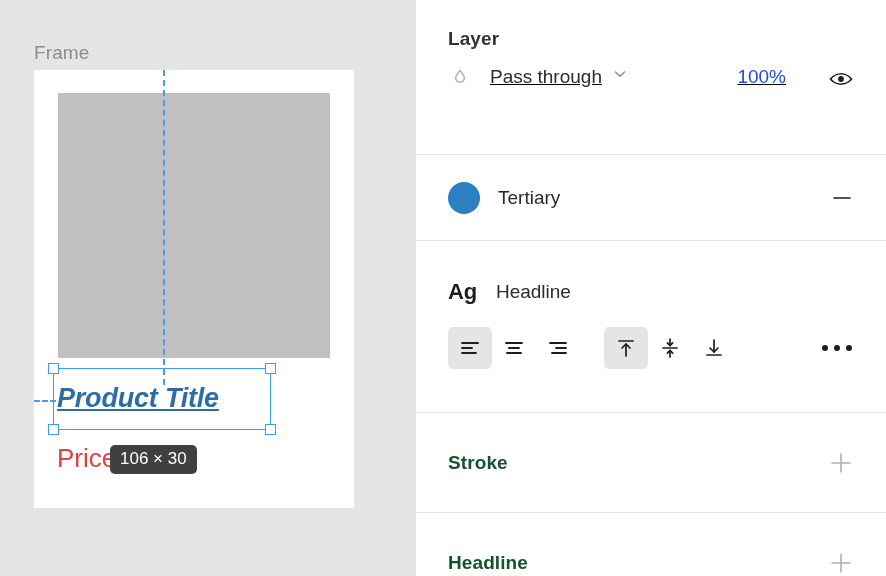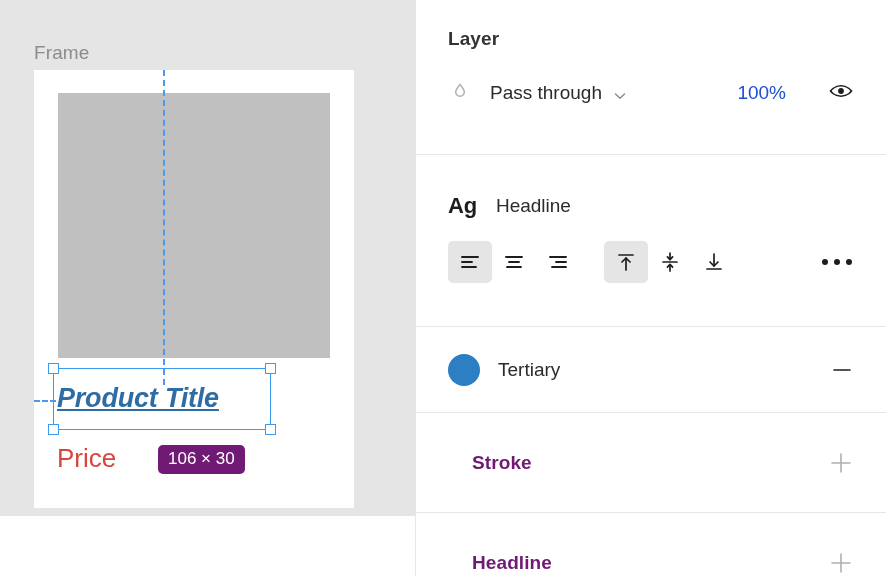--- a/index.html
+++ b/index.html
@@ -19,21 +19,21 @@
     width: 886px;
     height: 576px;
     overflow: hidden;
   }
 
   
   #canvas {
     position: absolute;
     left: 0; top: 0;
     width: 415px;
-    height: 516px;
+    height: 576px;
     background: #e5e5e5;
   }
   #frame-label {
     position: absolute;
     left: 34px;
     top: 42px;
     font-size: 19px;
     color: #8c8c8c;
     letter-spacing: 0.1px;
     white-space: nowrap;
@@ -149,30 +149,30 @@
     border-bottom: 1px solid #e6e6e6;
     padding: 0 32px;
   }
   .section-title {
     font-size: 19px;
     font-weight: 700;
     color: #333333;
     letter-spacing: 0.1px;
   }
   .section-title.muted {
-    color: #701a75;
-    margin-left: 24px;
+    color: #14532d;
   }
 
   
   #section-layer { height: 155px; padding-top: 28px; }
   #layer-row {
     display: flex;
-    align-items: flex-end;
-    margin-top: 28px;
+    align-items: flex-start;
+    margin-top: 16px;
+    text-decoration: underline;
   }
   #blend-icon { width: 24px; height: 24px; flex: none; }
   #blend-name {
     font-size: 19px;
     color: #2b2b2b;
     margin-left: 18px;
     white-space: nowrap;
   }
   #blend-chevron { margin-left: 10px; width: 16px; height: 16px; flex: none; }
   #opacity-value {
@@ -272,21 +272,21 @@
 
     <div id="price-text" style="color: rgb(217, 68, 63); text-align: right;">Price</div>
 
     <div id="selection-box">
       <div class="sel-handle tl"></div>
       <div class="sel-handle tr"></div>
       <div class="sel-handle bl"></div>
       <div class="sel-handle br"></div>
     </div>
 
-    <div id="size-badge" style="background: #701a75; color: rgb(255, 255, 255); margin-left: 48px;">106 × 30</div>
+    <div id="size-badge" style="background: #404040; color: rgb(255, 255, 255);">106 × 30</div>
   </div>
 
   <div id="panel">
 
     <div class="section" id="section-layer">
       <div class="section-title">Layer</div>
 
       <div id="layer-row">
         <span id="blend-icon">
           <svg viewBox="0 0 24 24" width="24" height="24" fill="none" stroke="#b0b0b0" stroke-width="1.5">
@@ -303,101 +303,101 @@
         </span>
 
         <span id="opacity-value">100%</span>
 
         <span id="visibility-icon">
           <svg viewBox="0 0 26 26" width="26" height="26" fill="none" stroke="#1d1d1d" stroke-width="1.6">
             <path d="M2.5 13s4-5.2 10.5-5.2S23.5 13 23.5 13s-4 5.2-10.5 5.2S2.5 13 2.5 13z"></path>
             <circle cx="13" cy="13" r="2.9" fill="#1d1d1d" stroke="none"></circle>
           </svg>
         </span>
-      </div>
-    </div>
-
-    <div class="section" id="section-type">
-      <div id="type-row">
-        <span id="type-ag">Ag</span>
-        <span id="type-style-name">Headline</span>
-      </div>
-
-      <div id="align-row">
-
-        <div class="align-btn active">
-          <svg viewBox="0 0 24 24" width="24" height="24" stroke="#1d1d1d" stroke-width="1.9" stroke-linecap="round">
-            <line x1="4" y1="7" x2="20" y2="7"></line>
-            <line x1="4" y1="12" x2="14" y2="12"></line>
-            <line x1="4" y1="17" x2="18" y2="17"></line>
-          </svg>
-        </div>
-
-        <div class="align-btn">
-          <svg viewBox="0 0 24 24" width="24" height="24" stroke="#1d1d1d" stroke-width="1.9" stroke-linecap="round">
-            <line x1="4" y1="7" x2="20" y2="7"></line>
-            <line x1="7" y1="12" x2="17" y2="12"></line>
-            <line x1="5" y1="17" x2="19" y2="17"></line>
-          </svg>
-        </div>
-
-        <div class="align-btn">
-          <svg viewBox="0 0 24 24" width="24" height="24" stroke="#1d1d1d" stroke-width="1.9" stroke-linecap="round">
-            <line x1="4" y1="7" x2="20" y2="7"></line>
-            <line x1="10" y1="12" x2="20" y2="12"></line>
-            <line x1="6" y1="17" x2="20" y2="17"></line>
-          </svg>
-        </div>
-
-        <div class="align-gap"></div>
-
-        <div class="align-btn active">
-          <svg viewBox="0 0 24 24" width="24" height="24" stroke="#1d1d1d" stroke-width="1.7" stroke-linecap="round" stroke-linejoin="round" fill="none">
-            <line x1="5" y1="5" x2="19" y2="5"></line>
-            <line x1="12" y1="20" x2="12" y2="8"></line>
-            <path d="M8 12 12 8l4 4"></path>
-          </svg>
-        </div>
-
-        <div class="align-btn">
-          <svg viewBox="0 0 24 24" width="24" height="24" stroke="#1d1d1d" stroke-width="1.7" stroke-linecap="round" stroke-linejoin="round" fill="none">
-            <line x1="5" y1="12" x2="19" y2="12"></line>
-            <line x1="12" y1="3" x2="12" y2="9.5"></line>
-            <path d="M9.4 6.9 12 9.6l2.6-2.7"></path>
-            <line x1="12" y1="21" x2="12" y2="14.5"></line>
-            <path d="M9.4 17.1 12 14.4l2.6 2.7"></path>
-          </svg>
-        </div>
-
-        <div class="align-btn">
-          <svg viewBox="0 0 24 24" width="24" height="24" stroke="#1d1d1d" stroke-width="1.7" stroke-linecap="round" stroke-linejoin="round" fill="none">
-            <line x1="5" y1="19" x2="19" y2="19"></line>
-            <line x1="12" y1="4" x2="12" y2="16"></line>
-            <path d="M8 12 12 16l4-4"></path>
-          </svg>
-        </div>
-
-        <div id="more-options">
-          <span></span>
-          <span></span>
-          <span></span>
-        </div>
       </div>
     </div>
 
     <div class="section" id="section-fill">
       <div id="fill-swatch" style="background: rgb(45, 127, 196);"></div>
       <span id="fill-name">Tertiary</span>
       <span id="fill-remove">
         <svg viewBox="0 0 24 24" width="24" height="24" stroke="#1d1d1d" stroke-width="1.6" stroke-linecap="round">
           <line x1="4" y1="12" x2="20" y2="12"></line>
         </svg>
       </span>
     </div>
 
+    <div class="section" id="section-type">
+      <div id="type-row">
+        <span id="type-ag">Ag</span>
+        <span id="type-style-name">Headline</span>
+      </div>
+
+      <div id="align-row">
+
+        <div class="align-btn active">
+          <svg viewBox="0 0 24 24" width="24" height="24" stroke="#1d1d1d" stroke-width="1.9" stroke-linecap="round">
+            <line x1="4" y1="7" x2="20" y2="7"></line>
+            <line x1="4" y1="12" x2="14" y2="12"></line>
+            <line x1="4" y1="17" x2="18" y2="17"></line>
+          </svg>
+        </div>
+
+        <div class="align-btn">
+          <svg viewBox="0 0 24 24" width="24" height="24" stroke="#1d1d1d" stroke-width="1.9" stroke-linecap="round">
+            <line x1="4" y1="7" x2="20" y2="7"></line>
+            <line x1="7" y1="12" x2="17" y2="12"></line>
+            <line x1="5" y1="17" x2="19" y2="17"></line>
+          </svg>
+        </div>
+
+        <div class="align-btn">
+          <svg viewBox="0 0 24 24" width="24" height="24" stroke="#1d1d1d" stroke-width="1.9" stroke-linecap="round">
+            <line x1="4" y1="7" x2="20" y2="7"></line>
+            <line x1="10" y1="12" x2="20" y2="12"></line>
+            <line x1="6" y1="17" x2="20" y2="17"></line>
+          </svg>
+        </div>
+
+        <div class="align-gap"></div>
+
+        <div class="align-btn active">
+          <svg viewBox="0 0 24 24" width="24" height="24" stroke="#1d1d1d" stroke-width="1.7" stroke-linecap="round" stroke-linejoin="round" fill="none">
+            <line x1="5" y1="5" x2="19" y2="5"></line>
+            <line x1="12" y1="20" x2="12" y2="8"></line>
+            <path d="M8 12 12 8l4 4"></path>
+          </svg>
+        </div>
+
+        <div class="align-btn">
+          <svg viewBox="0 0 24 24" width="24" height="24" stroke="#1d1d1d" stroke-width="1.7" stroke-linecap="round" stroke-linejoin="round" fill="none">
+            <line x1="5" y1="12" x2="19" y2="12"></line>
+            <line x1="12" y1="3" x2="12" y2="9.5"></line>
+            <path d="M9.4 6.9 12 9.6l2.6-2.7"></path>
+            <line x1="12" y1="21" x2="12" y2="14.5"></line>
+            <path d="M9.4 17.1 12 14.4l2.6 2.7"></path>
+          </svg>
+        </div>
+
+        <div class="align-btn">
+          <svg viewBox="0 0 24 24" width="24" height="24" stroke="#1d1d1d" stroke-width="1.7" stroke-linecap="round" stroke-linejoin="round" fill="none">
+            <line x1="5" y1="19" x2="19" y2="19"></line>
+            <line x1="12" y1="4" x2="12" y2="16"></line>
+            <path d="M8 12 12 16l4-4"></path>
+          </svg>
+        </div>
+
+        <div id="more-options">
+          <span></span>
+          <span></span>
+          <span></span>
+        </div>
+      </div>
+    </div>
+
     <div class="section" id="section-stroke">
       <span class="section-title muted">Stroke</span>
       <span id="stroke-add">
         <svg viewBox="0 0 26 26" width="26" height="26" stroke="#b0b0b0" stroke-width="1.6" stroke-linecap="round">
           <line x1="13" y1="4" x2="13" y2="22"></line>
           <line x1="4" y1="13" x2="22" y2="13"></line>
         </svg>
       </span>
     </div>
 

